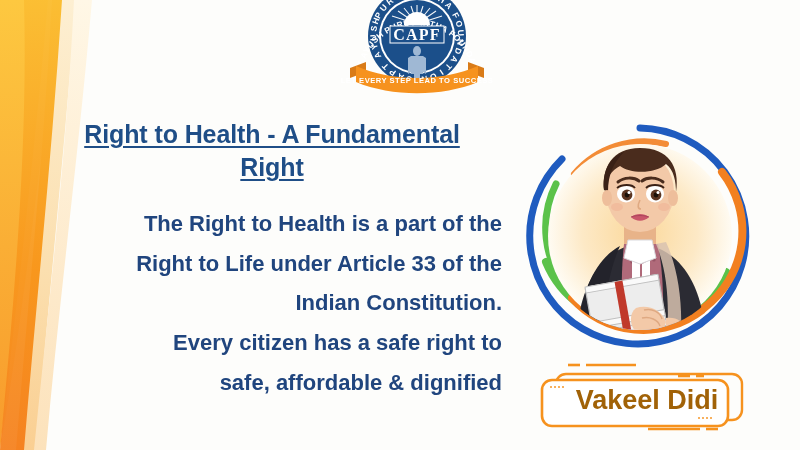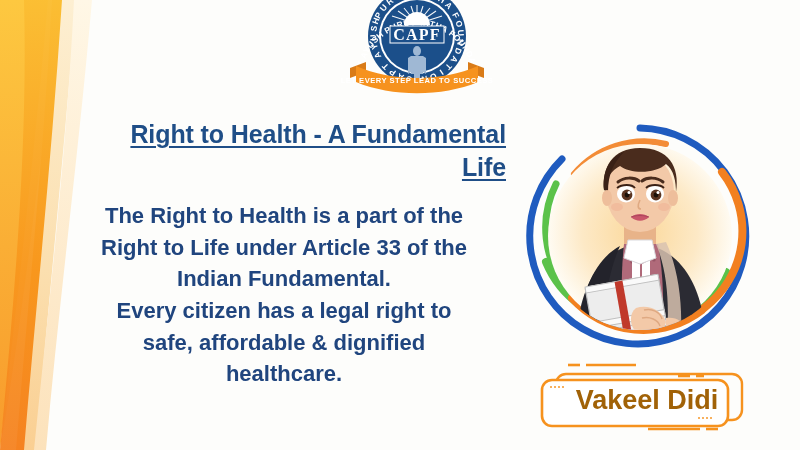--- a/index.html
+++ b/index.html
@@ -18,36 +18,36 @@
   .ribbons svg { display:block; }
 
   
   .logo-wrap {
     position:absolute; left:332px; top:-4px; width:170px; height:108px;
   }
   .logo-wrap svg { display:block; }
 
   
   .headline {
-    position:absolute; left:58px; top:118px; width:448px;
-    text-align:right;
+    position:absolute; left:48px; top:118px; width:448px;
+    text-align:center;
     font-size:25px; font-weight:bold; line-height:1.32;
     color:#1F4E87;
     letter-spacing:-0.1px;
   }
   .headline .u { text-decoration:underline; text-underline-offset:3px; text-decoration-thickness:2px; }
 
   
   .body-copy {
     position:absolute; left:58px; top:200px; width:452px;
     text-align:center;
     font-size:22px; font-weight:bold; line-height:1.44;
     color:#20457E;
   }
-  .body-copy p { margin:0; }
+  .body-copy p { margin:8px;text-align:right; }
 
   
   .medallion {
     position:absolute; left:516px; top:112px; width:248px; height:248px;
   }
   .medallion svg { display:block; }
 
   
   .badge {
     position:absolute; left:528px; top:360px; width:232px; height:72px;
@@ -189,30 +189,29 @@
         <path d="M18,72 l16,-6 v10 l-16,6 Z" fill="#D97B18"></path>
         <path d="M152,72 l-16,-6 v10 l16,6 Z" fill="#D97B18"></path>
         <path d="M24,70 C60,86 110,86 146,70 L146,86 C110,101 60,101 24,86 Z" fill="#F6921E"></path>
         <text x="85" y="87" text-anchor="middle" fill="#ffffff" font-size="7.6" font-weight="bold" font-family="Liberation Sans, sans-serif" letter-spacing="0.5">LET EVERY STEP LEAD TO SUCCESS</text>
       </g>
     </svg>
   </div>
 
   <div class="headline">
     <span class="u">Right to Health - A Fundamental</span><br>
-    <span class="u">Life</span>
+    <span class="u">Right</span>
   </div>
 
   <div class="body-copy">
     <p>The Right to Health is a part of the</p>
     <p>Right to Life under Article 33 of the</p>
-    <p>Indian Fundamental.</p>
-    <p>Every citizen has a legal right to</p>
+    <p>Indian Constitution.</p>
+    <p>Every citizen has a safe right to</p>
     <p>safe, affordable &amp; dignified</p>
-    <p>healthcare.</p>
   </div>
 
   <div class="medallion">
     <svg width="248" height="248" viewBox="0 0 248 248">
       <defs>
         <radialGradient id="glow" cx="50%" cy="48%" r="52%">
           <stop offset="0%" stop-color="#FBD89A"></stop>
           <stop offset="60%" stop-color="#FDE9C6"></stop>
           <stop offset="100%" stop-color="#FFFDF7"></stop>
         </radialGradient>

